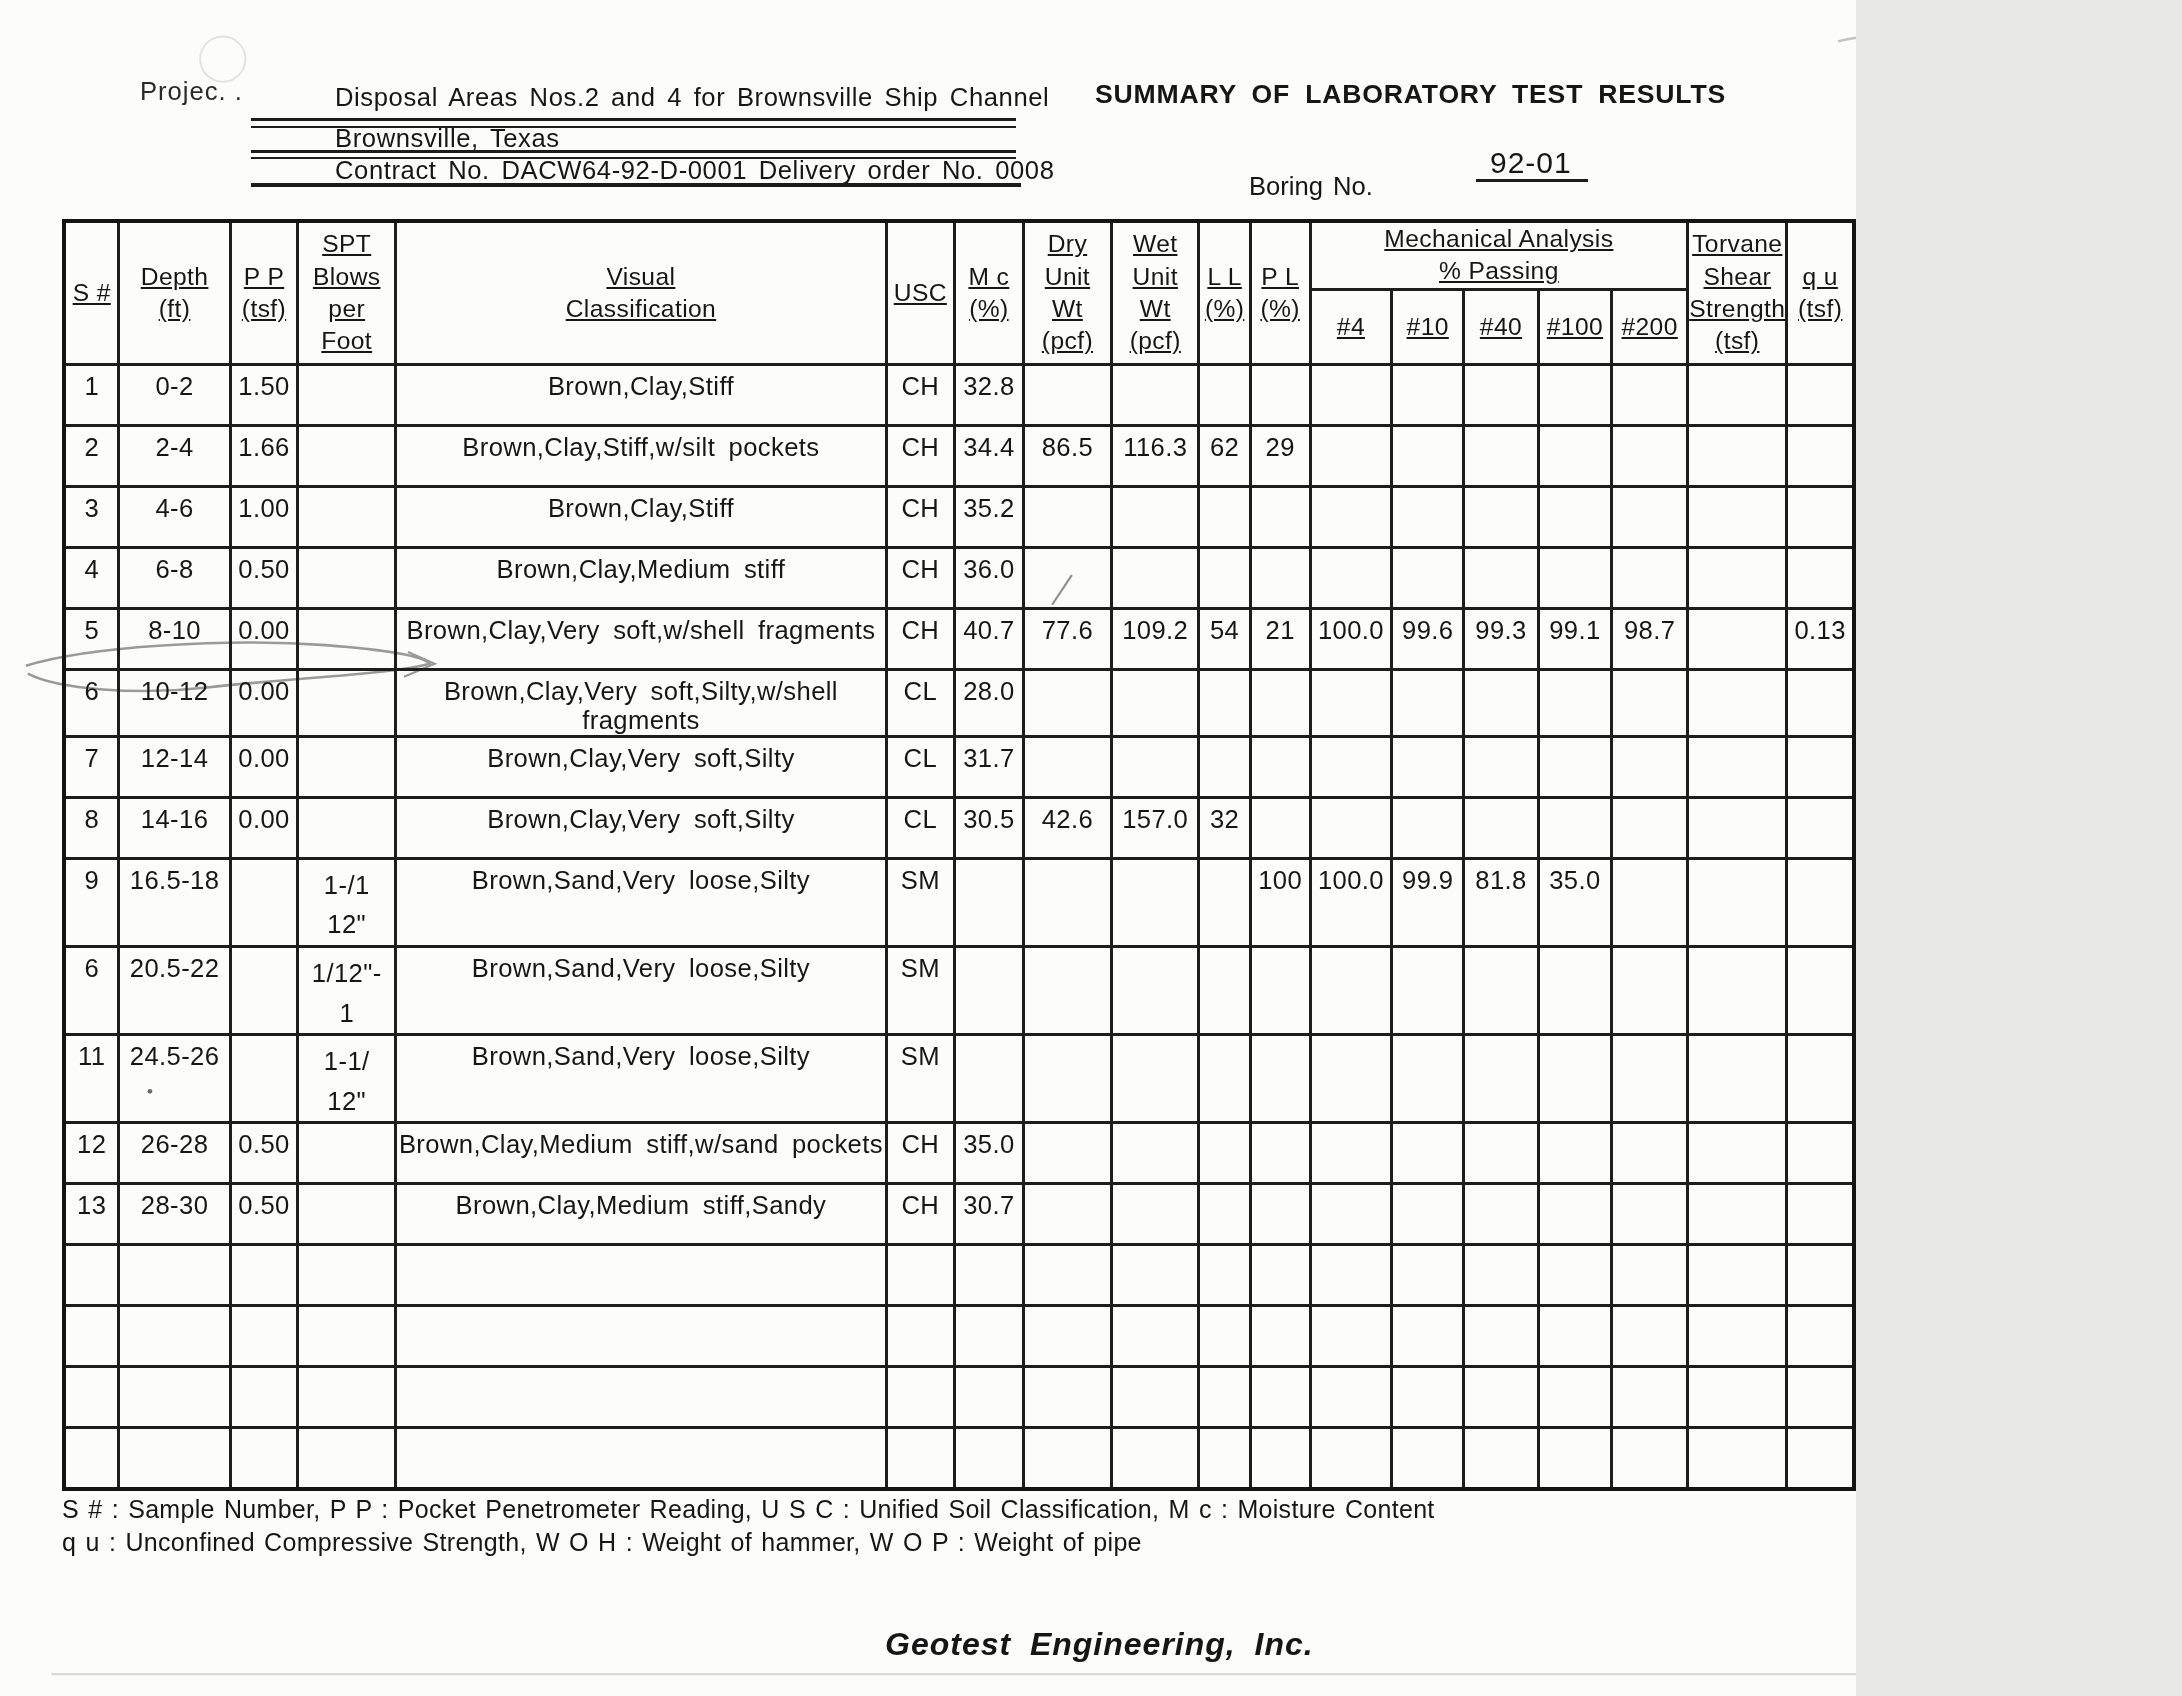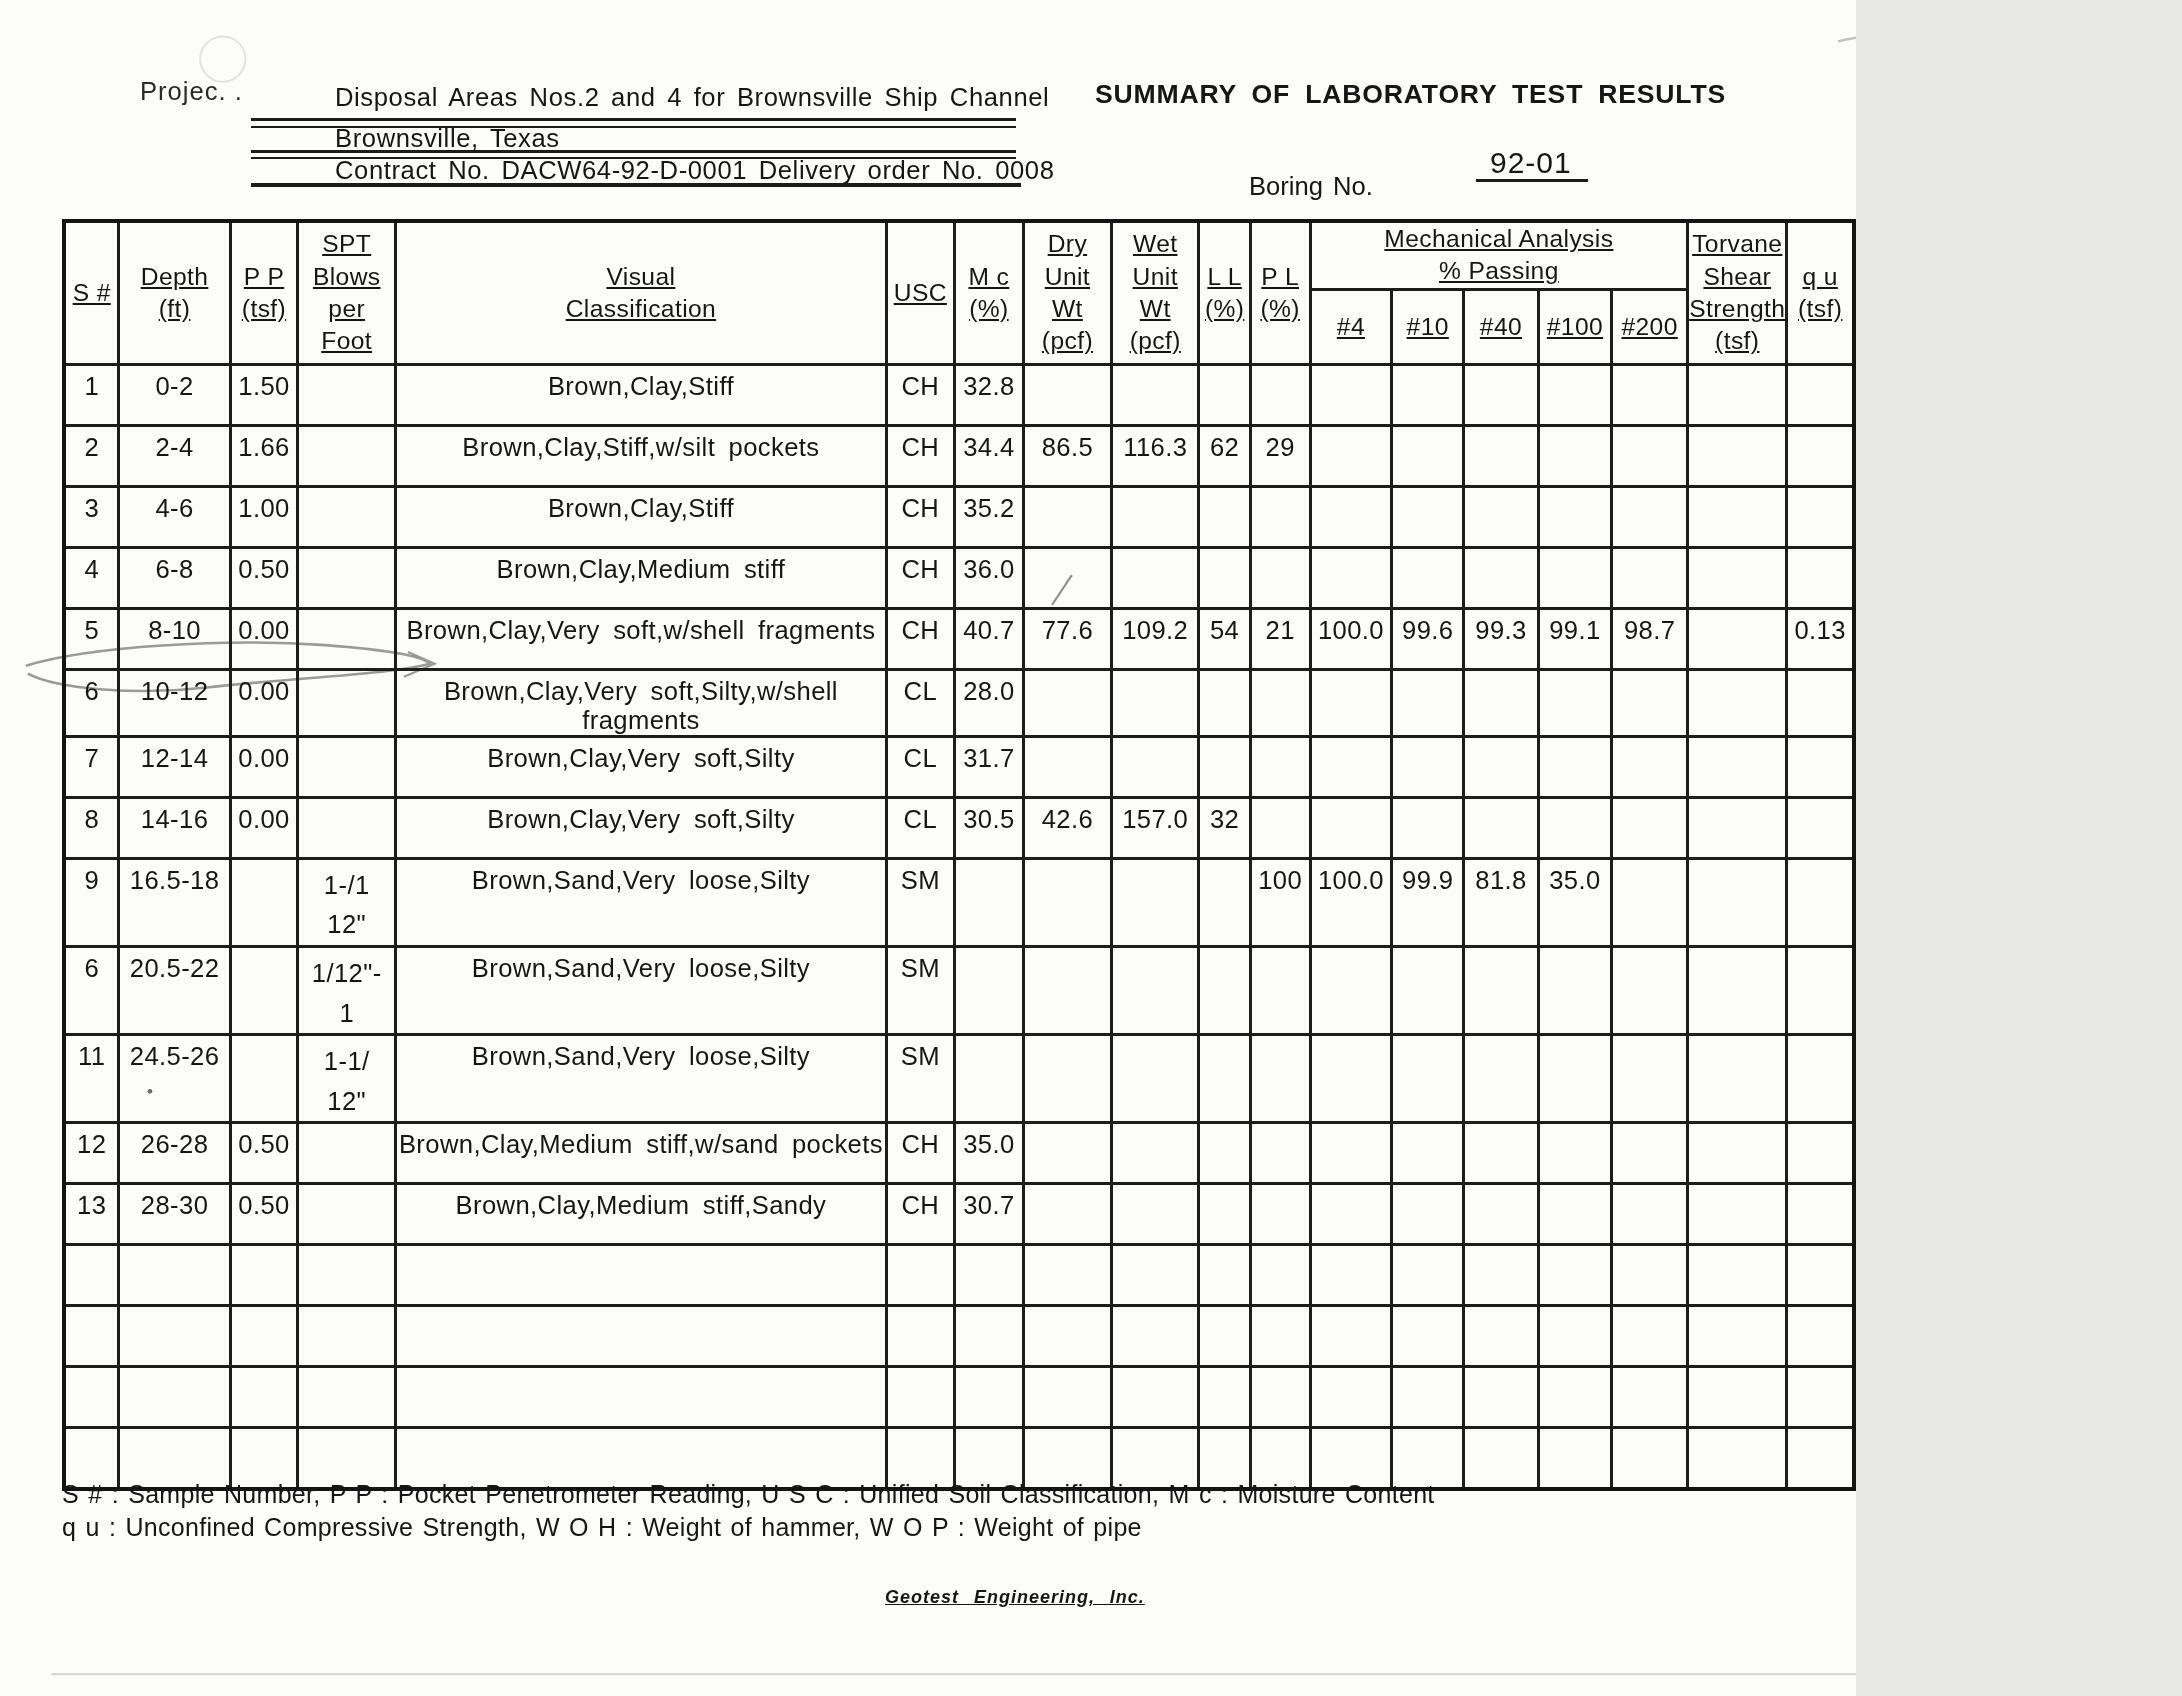--- a/index.html
+++ b/index.html
@@ -46,22 +46,22 @@
     font-size:25.6px;
     vertical-align:top;text-align:center;
     padding-top:5.9px;
     letter-spacing:0.4px;
     white-space:pre-line;
   }
   td.c-visual{text-align:left;padding-left:9.9px;word-spacing:5.9px;white-space:nowrap;}
   td.c-usc{letter-spacing:5.9px;}
   td.c-spt{line-height:1.55;font-size:24.6px;}
   
-  .legend{left:62px;font-size:25px;letter-spacing:0.3px;word-spacing:2px;white-space:nowrap;}
-  .company{left:885px;top:1587px;font-size:18px;font-weight:700;font-style:italic;letter-spacing:1px;word-spacing:8.9px;white-space:nowrap;text-decoration:underline;}
+  .legend{left:62px;font-size:25px;letter-spacing:0.3px;word-spacing:2px;white-space:nowrap;margin-top:15px;}
+  .company{left:885px;top:1626px;font-size:32px;font-weight:700;font-style:italic;letter-spacing:1px;word-spacing:8.9px;white-space:nowrap;}
   svg.artifacts{position:absolute;left:0;top:0;pointer-events:none;}
 </style>
 </head>
 <body>
 
 <div class="page">
 
   <svg class="artifacts" width="2183" height="1696" viewBox="0 0 2216 1722">
 
     <rect x="1899" y="10" width="12" height="1700" fill="#000000" opacity="0.025"></rect>

